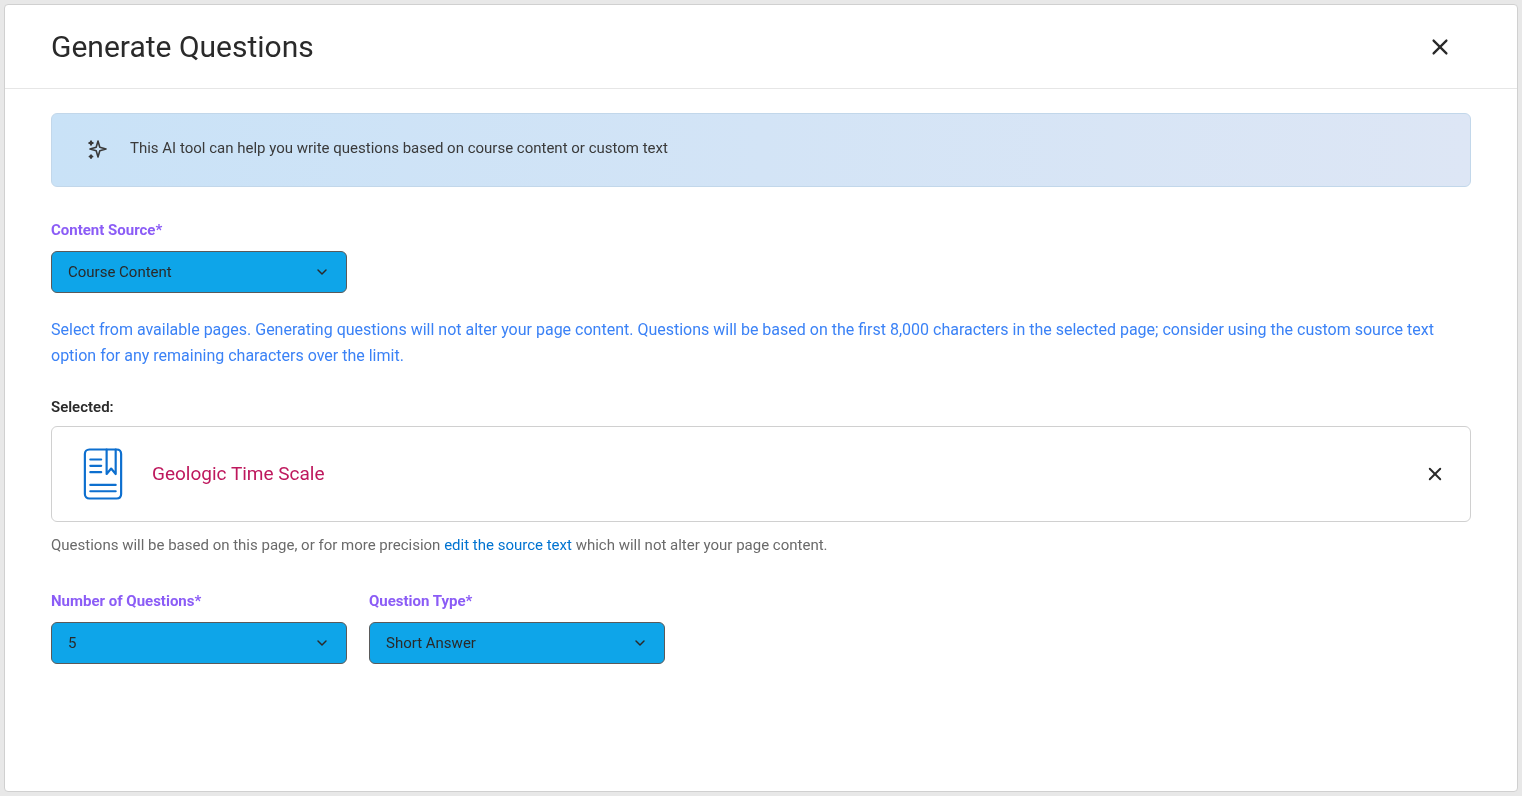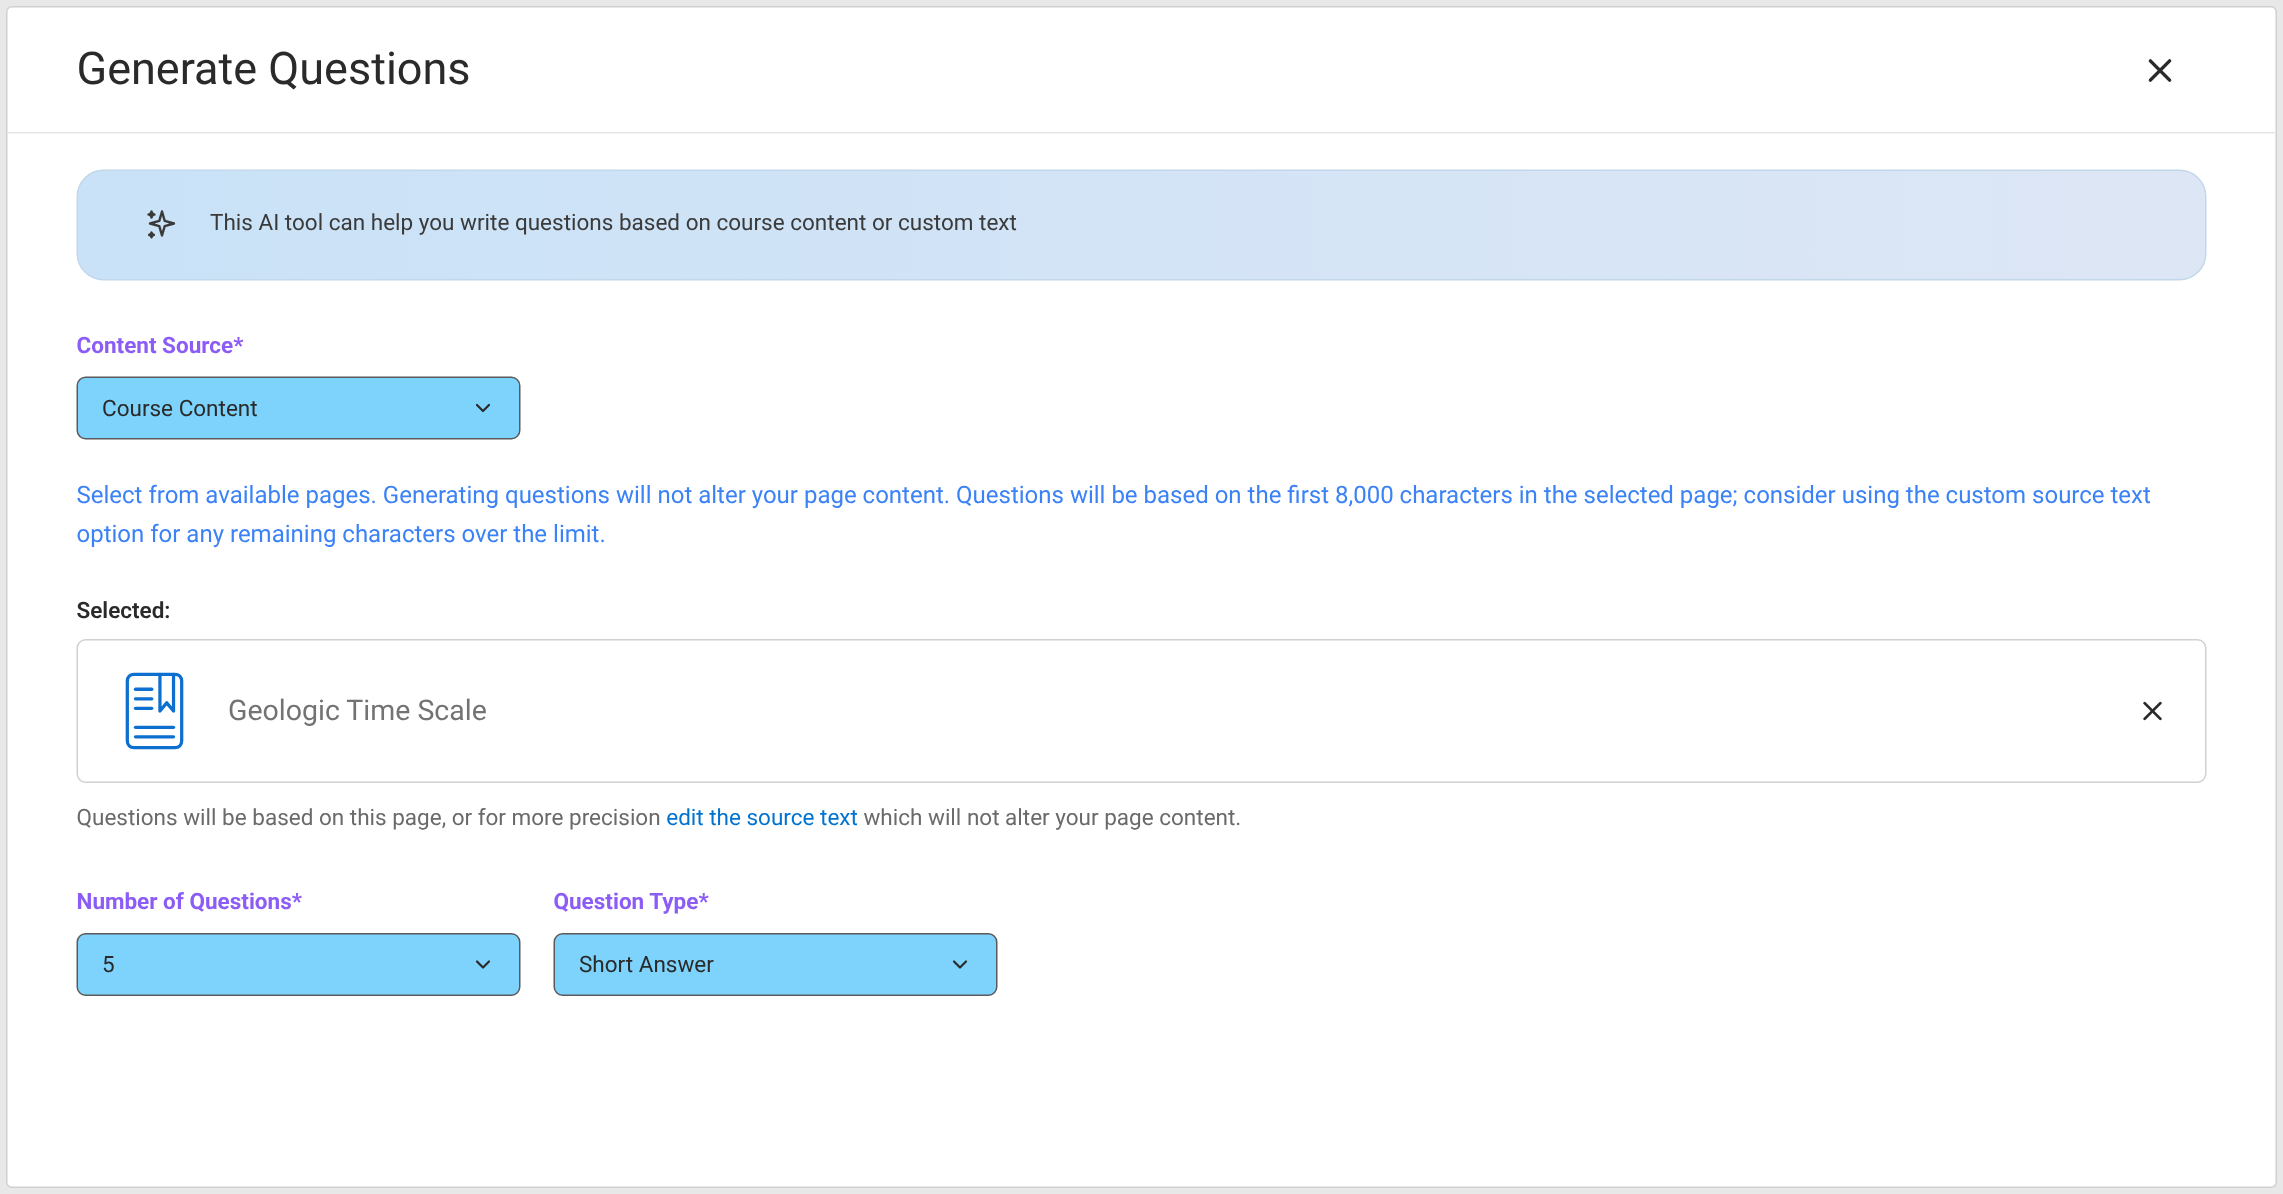--- a/index.html
+++ b/index.html
@@ -57,22 +57,22 @@
       height: 22px;
     }
     .modal-body {
       padding: 24px 46px;
       overflow-y: auto;
       flex: 1;
     }
     .info-banner {
       background: linear-gradient(90deg, #c9e2f7 0%, #dde6f5 100%);
       border: 1px solid #c2d7ea;
-      border-radius: 18px;
-      padding: 22px 44px;
+      border-radius: 6px;
+      padding: 22px 34px;
       display: flex;
       gap: 20px;
       margin-bottom: 34px;
     }
     .sparkle-icon {
       flex-shrink: 0;
       margin-top: 2px;
     }
     .info-content {
       flex: 1;
@@ -98,21 +98,21 @@
       margin-bottom: 12px;
     }
     .dropdown {
       display: inline-flex;
       align-items: center;
       justify-content: space-between;
       border: 1px solid #5a5a5a;
       border-radius: 6px;
       padding: 11px 16px;
       min-width: 296px;
-      background: #7dd3fc;
+      background: #0ea5e9;
       cursor: pointer;
       font-size: 15px;
       color: #2a2a2a;
     }
     .dropdown .chev {
       margin-left: 12px;
     }
     .helper-text {
       font-size: 16px;
       color: #3b82f6;
@@ -133,21 +133,21 @@
       display: flex;
       align-items: center;
       gap: 20px;
     }
     .doc-icon {
       flex-shrink: 0;
     }
     .selected-title {
       flex: 1;
       font-size: 19px;
-      color: #737373;
+      color: #be185d;
       font-weight: 400;
     }
     .remove-btn {
       background: none;
       border: none;
       cursor: pointer;
       padding: 4px;
       display: flex;
     }
     .hint-text {

